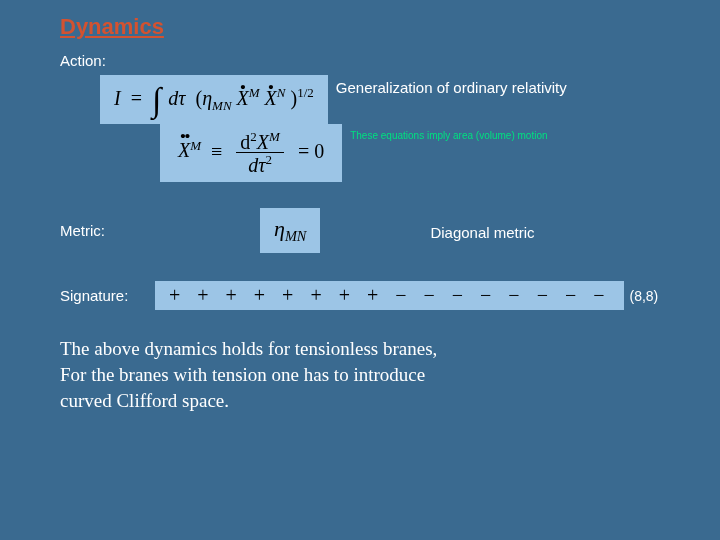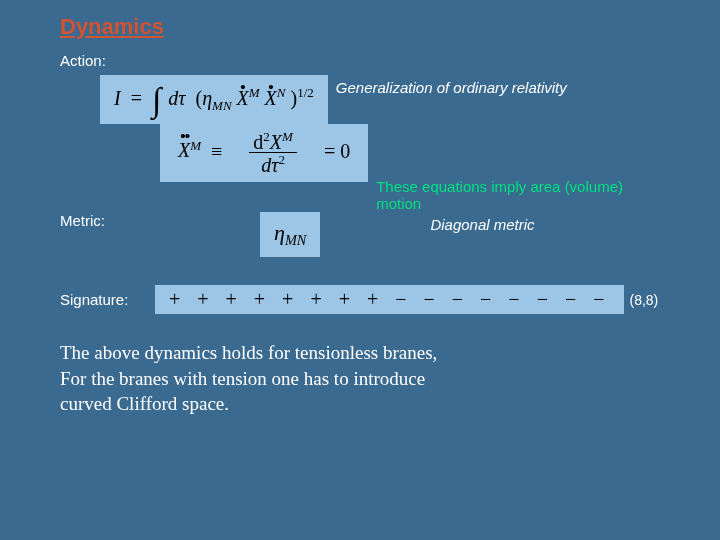--- a/index.html
+++ b/index.html
@@ -41,28 +41,26 @@
     display: inline-block;
     font-family: "Times New Roman", serif;
     font-size: 20px;
     box-sizing: border-box;
   }
   .caption {
     font-size: 15px;
     color: #fff;
     flex: 1;
     padding-top: 4px;
-    font-style: italic;
   }
   .caption-green {
     color: #00e080;
-    font-size: 15px;
+    font-size: 10px;
     flex: 1;
     padding-top: 6px;
-    margin-top: 48px;
   }
   .sig-row {
     display: flex;
     align-items: center;
     gap: 5px;
     margin-top: 4px;
   }
   .sigbox {
     background: #9cc5e6;
     color: #000;
@@ -83,21 +81,21 @@
     margin-top: 26px;
     line-height: 1.35;
   }
   .action-indent { margin-left: 40px; }
   .eom-indent { margin-left: 100px; }
   .metric-indent { margin-left: 110px; }
   .frac {
     display: inline-block;
     vertical-align: middle;
     text-align: center;
-    margin: 0 17px;
+    margin: 0 4px;
   }
   .frac .num { display:block; border-bottom:1px solid #000; padding: 0 4px; line-height:1.1;}
   .frac .den { display:block; padding: 0 4px; line-height:1.1;}
   .int {
     font-size: 34px;
     vertical-align: middle;
     display: inline-block;
     line-height: 0.6;
     margin-right: 2px;
   }
@@ -164,21 +162,21 @@
       &nbsp;<span>≡</span>&nbsp;
       <span class="frac">
         <span class="num"><span>d</span><sup>2</sup><span class="ital">X</span><sup class="ital">M</sup></span>
         <span class="den"><span class="ital">dτ</span><sup>2</sup></span>
       </span>
       &nbsp;<span>=</span>&nbsp;<span>0</span>
     </div>
     <div class="caption-green">These equations imply area (volume) motion</div>
   </div>
 
-  <div class="row" style="align-items:flex-start; gap:0;">
+  <div class="row" style="margin-top:26px; align-items:center; gap:0;">
     <div class="label-inline">Metric:</div>
     <div class="metric-indent">
       <div class="eqbox ital" style="padding:8px 14px; font-size:22px;">
         <span>η</span><sub>MN</sub>
       </div>
     </div>
     <div class="caption" style="margin-left:110px;">Diagonal metric</div>
   </div>
 
   <div class="sig-row" style="margin-top:28px;">

